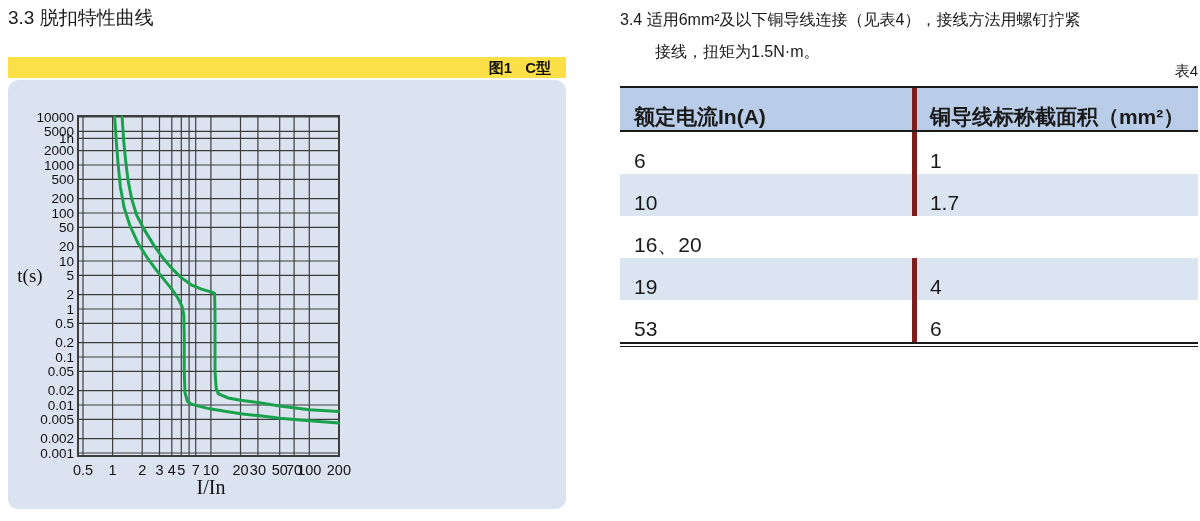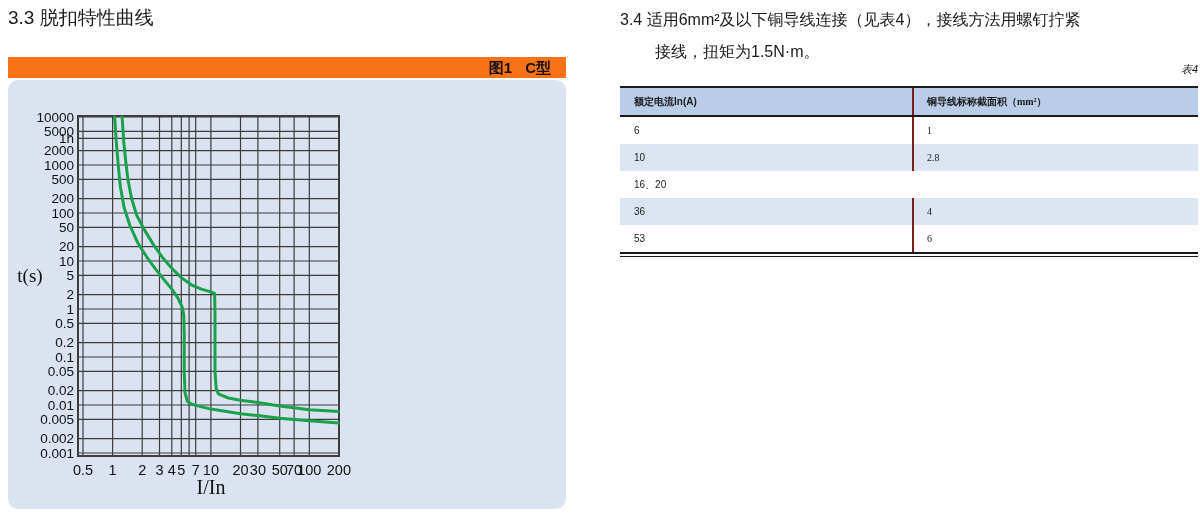--- a/index.html
+++ b/index.html
@@ -11,39 +11,39 @@
   .figure-panel{position:absolute;left:8px;top:57px;width:558px;height:452px;}
   .figure-band{
     position:absolute;left:0;top:0;width:558px;height:21px;box-sizing:border-box;
     text-align:right;padding-right:15px;font-size:15px;font-weight:bold;line-height:21px;color:#111;
   }
   .figure-band .cap-label{margin-right:13px;}
   .chart-area{position:absolute;left:0;top:23px;width:558px;height:429px;border-radius:10px;}
   .chart-area svg{position:absolute;left:0;top:0;}
   .para-34{position:absolute;left:620px;top:4px;width:580px;font-size:16px;line-height:32px;white-space:nowrap;}
   .para-34 .l2{padding-left:35px;}
-  .table-tag{position:absolute;left:620px;top:62px;width:578px;text-align:right;font-size:11px;font-style:italic;}
+  .table-tag{position:absolute;left:620px;top:62px;width:578px;text-align:right;font-size:15px;}
   .wire-table{position:absolute;left:620px;top:86px;width:578px;border-top:2px solid #1a1a1a;}
   .thead{display:flex;border-bottom:2px solid #1a1a1a;font-weight:bold;}
   .trow{display:flex;background:#ffffff;}
   .trow.alt{background:var(--alt-row,#dbe5f2);}
-  .cell{box-sizing:border-box;padding:3px 0 3px 14px;font-size:10px;line-height:21px;white-space:nowrap;}
+  .cell{box-sizing:border-box;padding:18px 0 3px 14px;font-size:21px;line-height:21px;white-space:nowrap;}
   .c1{width:50.5%;}
-  .c2{width:49.5%;border-left:2px solid #7f1d1d;padding-left:13px;font-family:Liberation Serif, serif;}
+  .c2{width:49.5%;border-left:5px solid #7f1d1d;padding-left:13px;}
   .dbl-rule{height:2px;border-top:2px solid #1a1a1a;border-bottom:1px solid #1a1a1a;}
 </style>
 </head>
 <body>
 
 <div class="page" style="--alt-row: #dbe5f2;">
 
   <div class="sec-title-left">3.3 脱扣特性曲线</div>
 
   <div class="figure-panel">
-    <div class="figure-band" style="background: #f97316;">
+    <div class="figure-band" style="background: #fde047;">
       <span class="cap-label">图1</span><span>C型</span>
     </div>
     <div class="chart-area" style="background: rgb(220, 227, 240);">
       <svg width="558" height="429" viewBox="0 0 558 429">
           <g>
             <line x1="75.0" y1="36" x2="75.0" y2="376" stroke="#3d3d3d" stroke-width="1.2"></line>
             <line x1="104.6" y1="36" x2="104.6" y2="376" stroke="#3d3d3d" stroke-width="1.2"></line>
             <line x1="134.2" y1="36" x2="134.2" y2="376" stroke="#3d3d3d" stroke-width="1.2"></line>
             <line x1="151.5" y1="36" x2="151.5" y2="376" stroke="#3d3d3d" stroke-width="1.2"></line>
             <line x1="163.8" y1="36" x2="163.8" y2="376" stroke="#3d3d3d" stroke-width="1.2"></line>
@@ -150,27 +150,27 @@
       <div class="cell c1">额定电流In(A)</div>
       <div class="cell c2">铜导线标称截面积（mm²）</div>
     </div>
     <div>
         <div class="trow">
           <div class="cell c1">6</div>
           <div class="cell c2">1</div>
         </div>
         <div class="trow alt">
           <div class="cell c1">10</div>
-          <div class="cell c2">2.8</div>
+          <div class="cell c2">1.7</div>
         </div>
         <div class="trow">
           <div class="cell c1">16、20</div>
         </div>
         <div class="trow alt">
-          <div class="cell c1">36</div>
+          <div class="cell c1">19</div>
           <div class="cell c2">4</div>
         </div>
         <div class="trow">
           <div class="cell c1">53</div>
           <div class="cell c2">6</div>
         </div>
       </div>
     <div class="dbl-rule"></div>
   </div>
 

